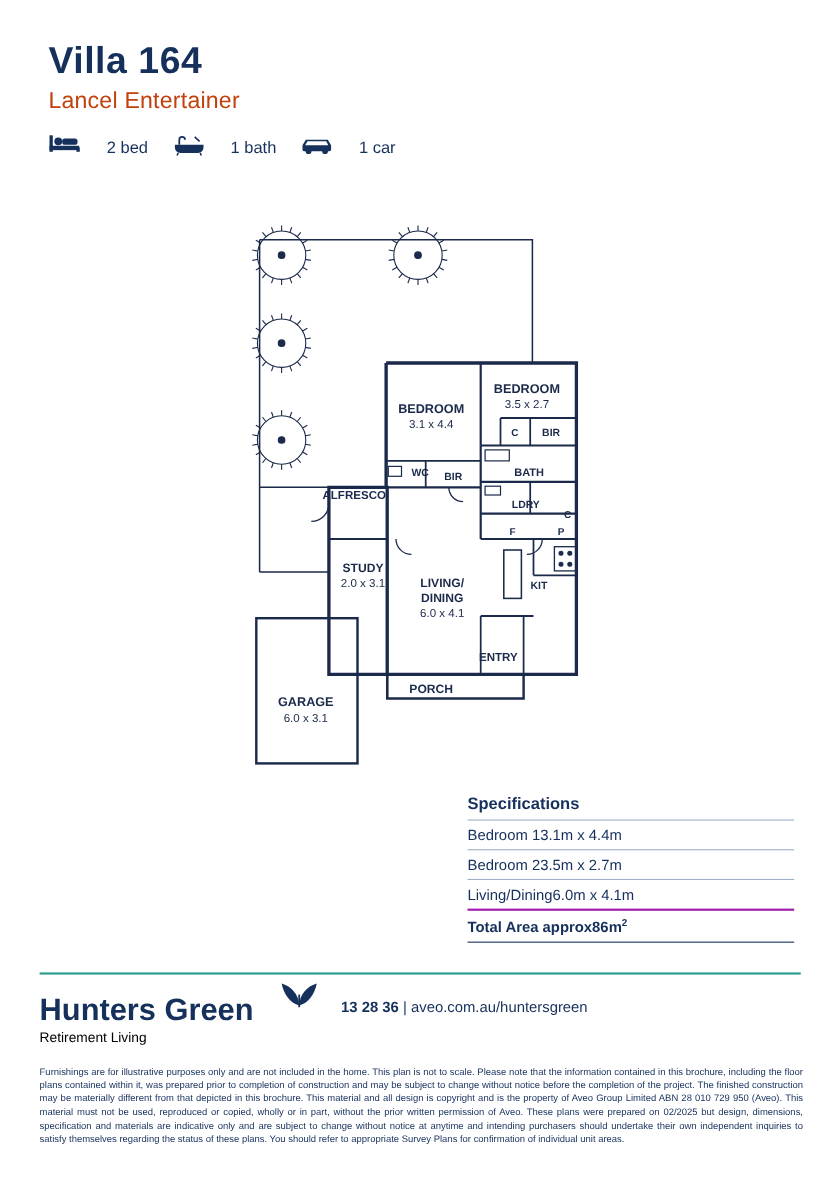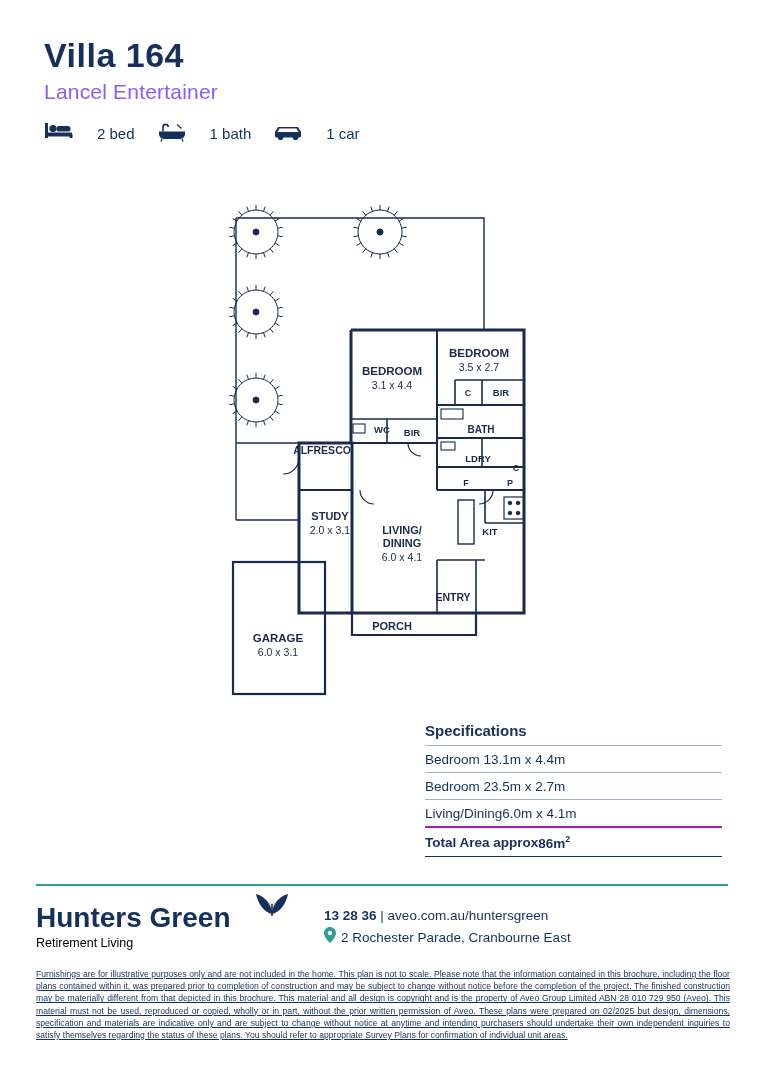--- a/index.html
+++ b/index.html
@@ -31,21 +31,21 @@
   .villa-title {
     font-size: 34px;
     font-weight: bold;
     letter-spacing: 0.5px;
     color: #16305c;
     line-height: 1.05;
   }
   .villa-sub {
     font-size: 21px;
     font-weight: normal;
-    color: #8b5cf6;
+    color: #c2410c;
     margin-top: 6px;
     letter-spacing: 0.2px;
   }
   .features {
     margin-top: 18px;
     display: flex;
     align-items: center;
     gap: 10px;
   }
   .feature {
@@ -134,21 +134,21 @@
     color: #000000;
     margin-top: 4px;
   }
   .hg-leaf {
     position: absolute;
     left: 216px;
     top: -14px;
   }
   .contact {
     position: absolute;
-    left: 288px;
+    left: 274px;
     top: 14px;
     font-size: 13.5px;
     color: #16305c;
     line-height: 1.55;
   }
   .contact .line2 {
     display: flex;
     align-items: center;
     gap: 5px;
   }
@@ -157,21 +157,20 @@
   
   .disclaimer {
     position: absolute;
     left: 36px;
     top: 968px;
     width: 694px;
     font-size: 8.6px;
     line-height: 1.42;
     color: #16305c;
     text-align: justify;
-    text-decoration: underline;
   }
 
   
 </style>
 </head>
 <body>
 
 <div class="page">
 
   <div class="header">
@@ -394,29 +393,20 @@
       <div class="hg-name">Hunters Green</div>
       <div class="hg-tag">Retirement Living</div>
     </div>
 
     <div class="contact">
       <div class="line1">
         <strong>13 28 36</strong>
         <span>|</span>
         <span>aveo.com.au/huntersgreen</span>
       </div>
-      <div class="line2">
-        <span>
-          <svg width="12" height="16" viewBox="0 0 12 16">
-            <path d="M6 0 C2.7 0 0 2.7 0 6 C0 10.5 6 16 6 16 C6 16 12 10.5 12 6 C12 2.7 9.3 0 6 0 Z" fill="#2f9e8f"></path>
-            <circle cx="6" cy="6" r="2.3" fill="#ffffff"></circle>
-          </svg>
-        </span>
-        <span>2 Rochester Parade, Cranbourne East</span>
-      </div>
     </div>
 
 
   </div>
 
   <div class="disclaimer">Furnishings are for illustrative purposes only and are not included in the home. This plan is not to scale. Please note that the information contained in this brochure, including the floor plans contained within it, was prepared prior to completion of construction and may be subject to change without notice before the completion of the project. The finished construction may be materially different from that depicted in this brochure. This material and all design is copyright and is the property of Aveo Group Limited ABN 28 010 729 950 (Aveo). This material must not be used, reproduced or copied, wholly or in part, without the prior written permission of Aveo. These plans were prepared on 02/2025 but design, dimensions, specification and materials are indicative only and are subject to change without notice at anytime and intending purchasers should undertake their own independent inquiries to satisfy themselves regarding the status of these plans. You should refer to appropriate Survey Plans for confirmation of individual unit areas.</div>
 
 </div>
 
 </body></html>

